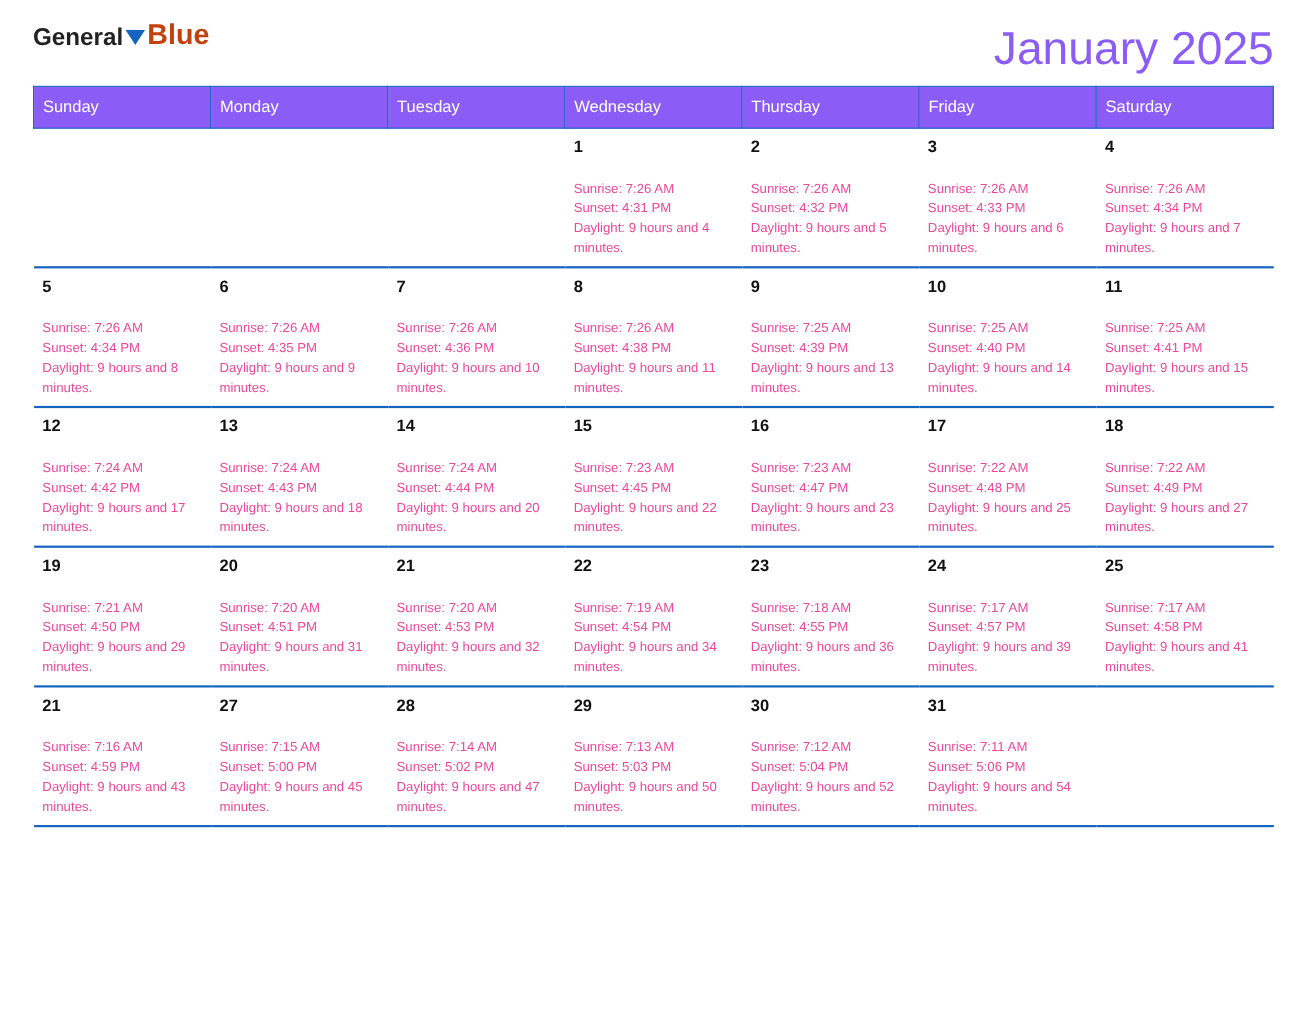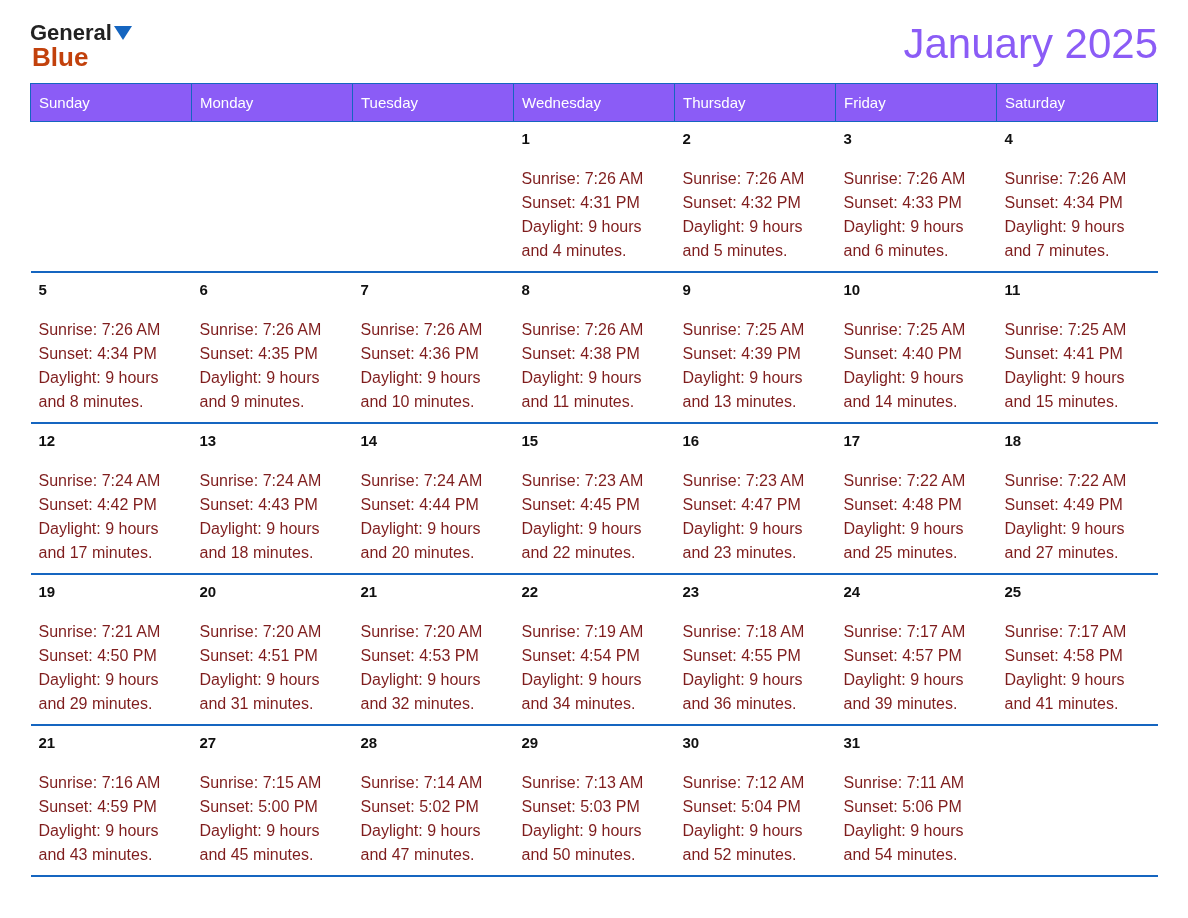--- a/index.html
+++ b/index.html
@@ -21,21 +21,20 @@
       font-weight: bold;
       color: #222;
     }
     .logo-text-blue {
       font-size: 26px;
       font-weight: bold;
       color: #c2410c;
     }
     .logo-wrapper {
       display: flex;
-      flex-direction: column;
     }
     .logo-top-row {
       display: flex;
       align-items: center;
     }
     .title-section {
       text-align: right;
     }
     .calendar-title {
       font-size: 42px;
@@ -76,22 +75,22 @@
       min-height: 100px;
     }
     .day-number {
       font-size: 15px;
       font-weight: bold;
       color: #111;
       margin-bottom: 4px;
       display: block;
     }
     .day-info {
-      font-size: 16px;
-      color: #7f1d1d;
+      font-size: 12px;
+      color: #ec4899;
       line-height: 1.5;
       margin-top: 20px;
     }
     .empty-cell {
       background: #fff;
     }
   </style>
 </head>
 <body>
 

